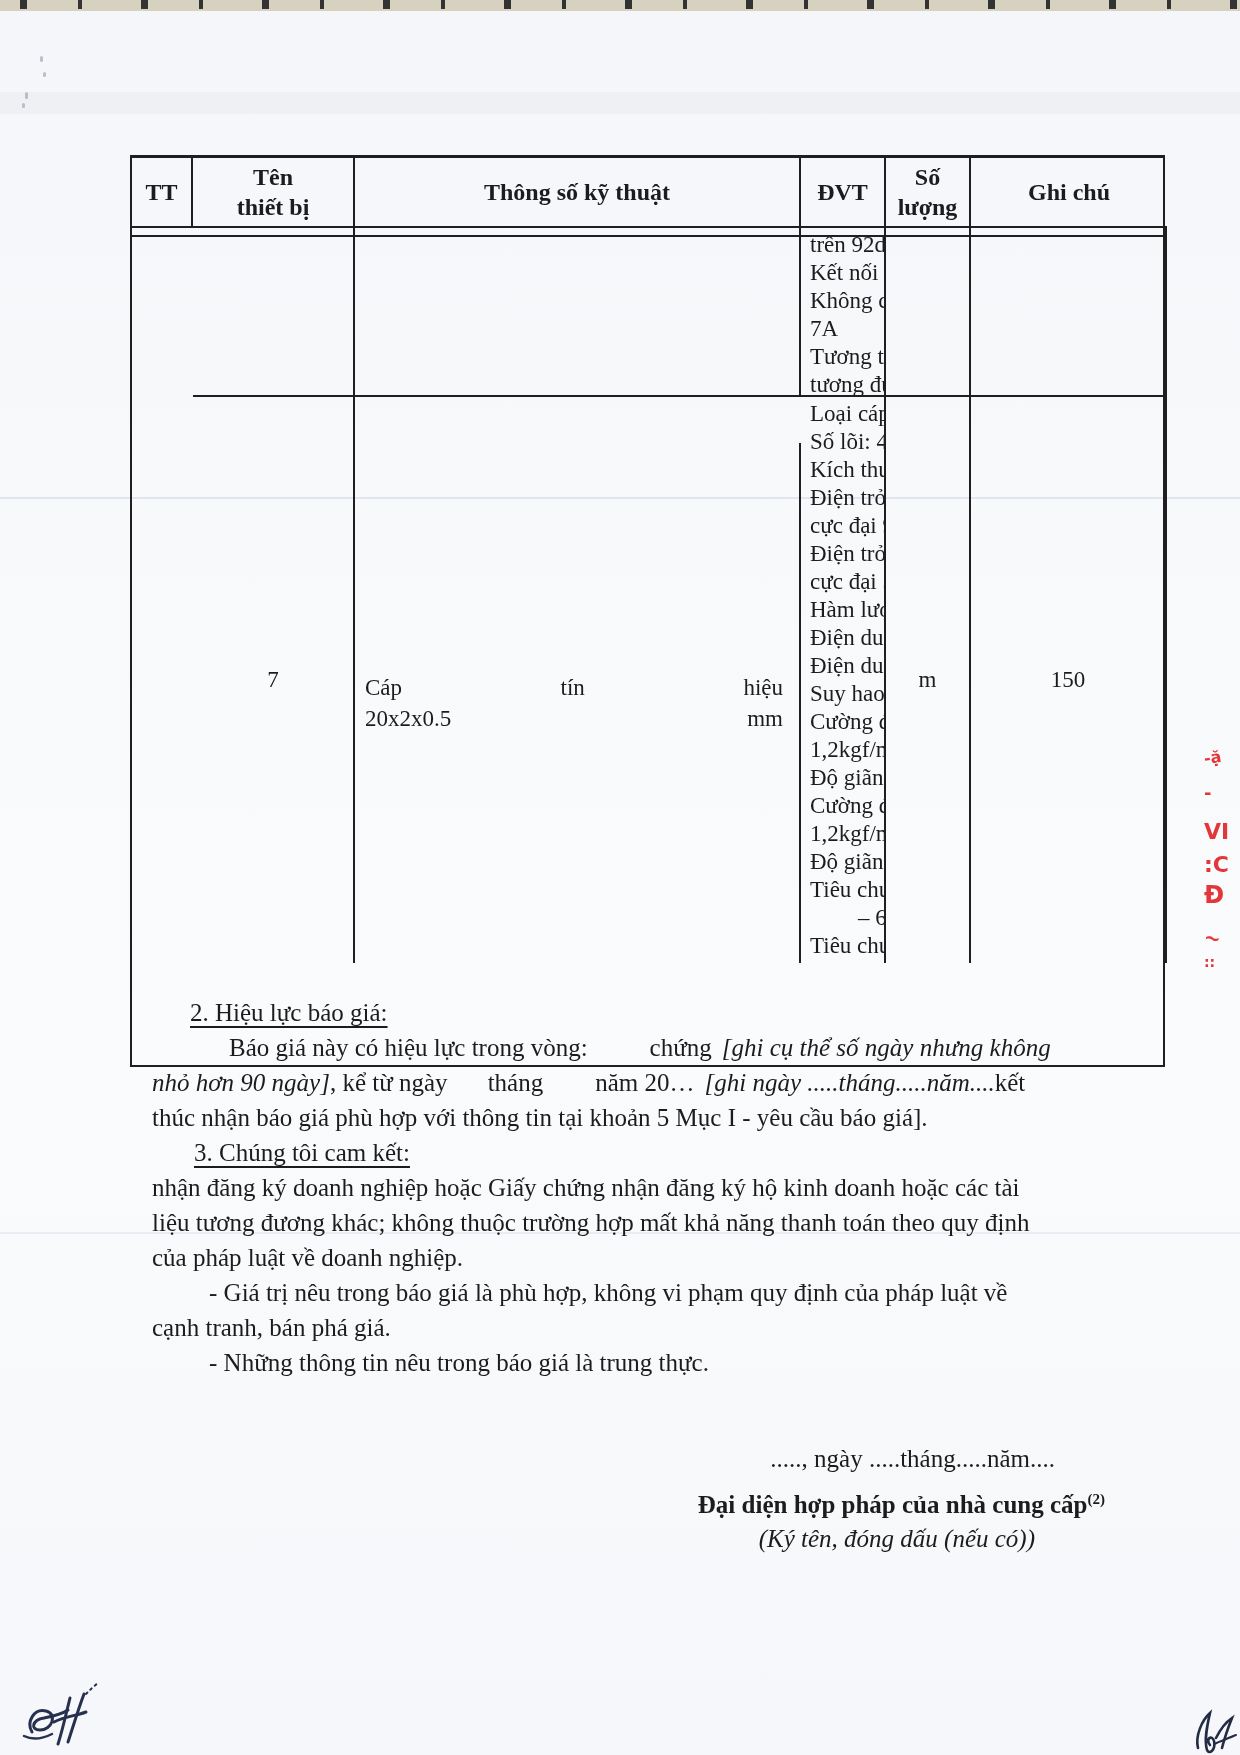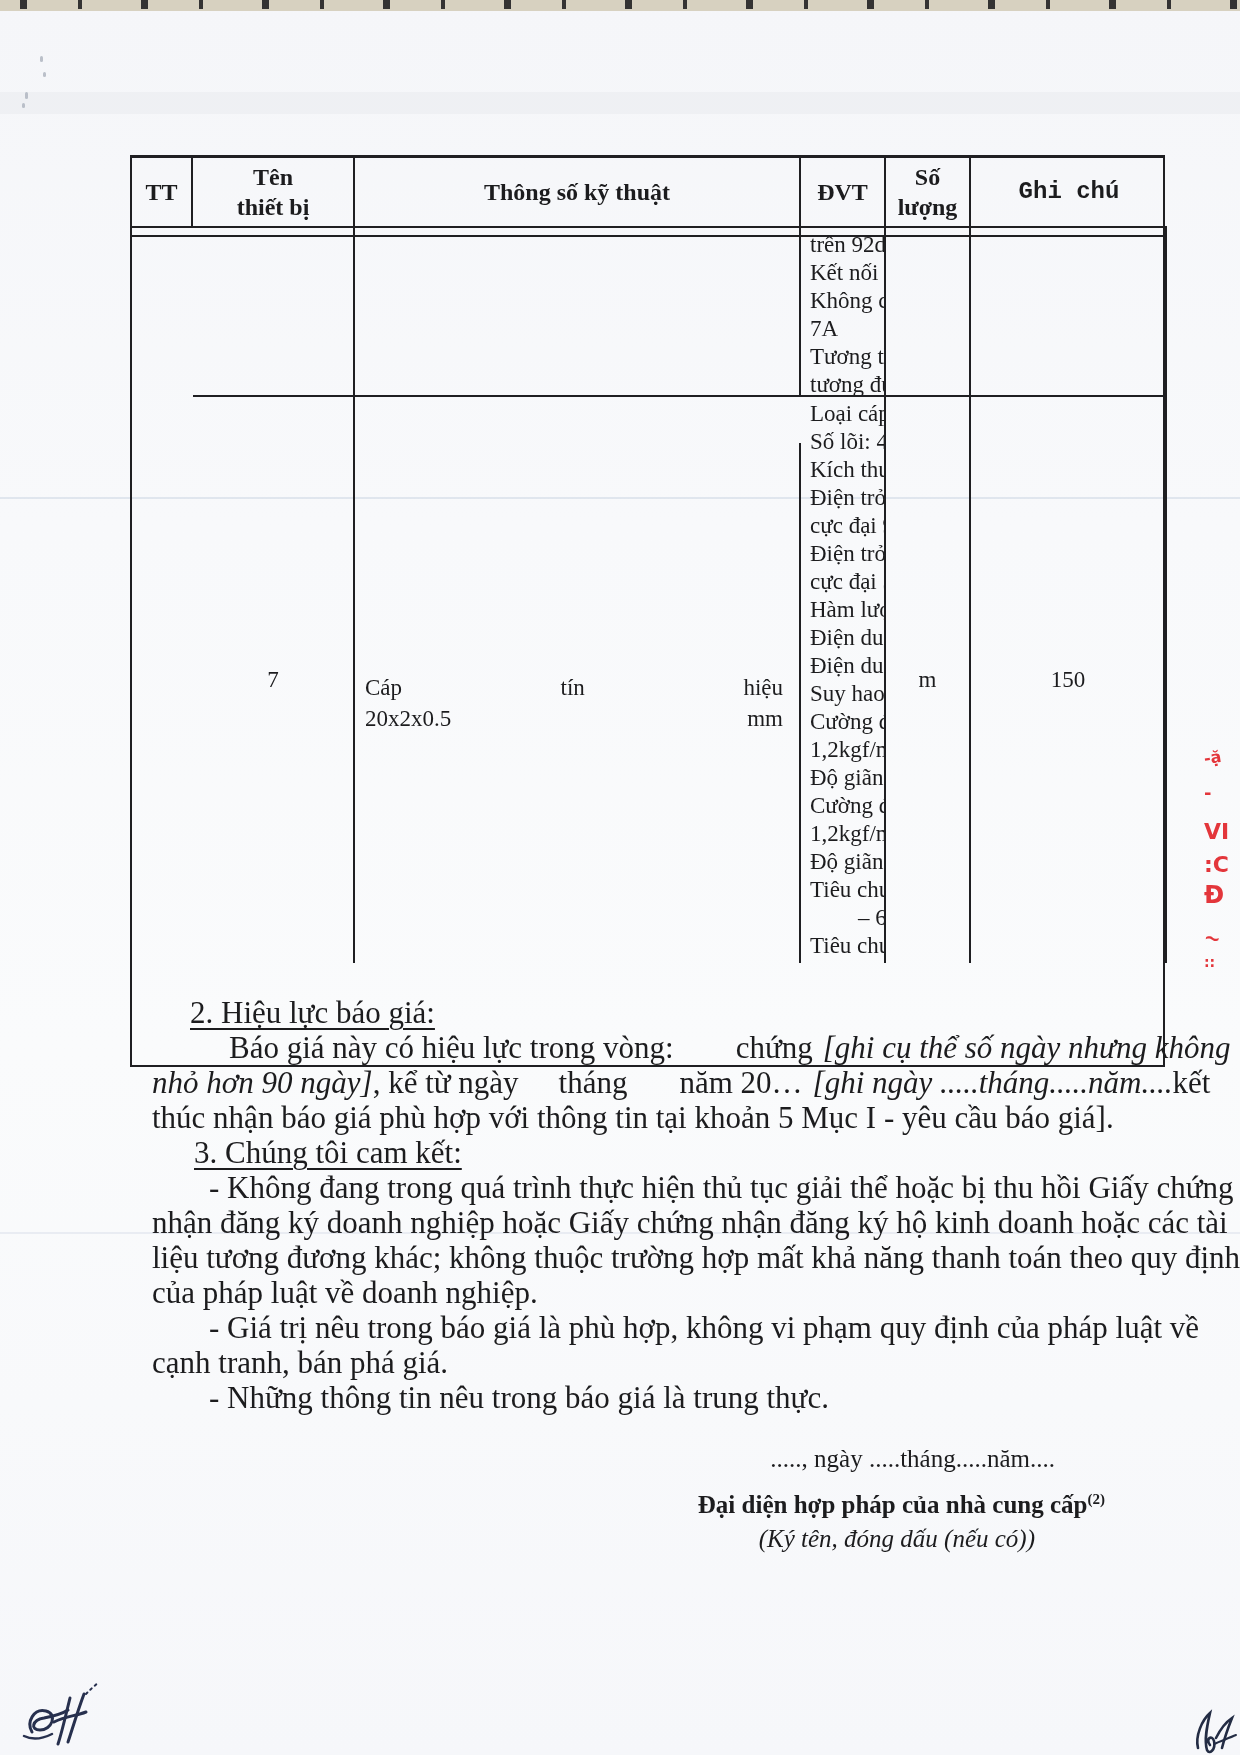--- a/index.html
+++ b/index.html
@@ -27,38 +27,38 @@
   .tbl{
     position:absolute;left:130px;top:155px;width:1035px;height:912px;
     display:grid;
     grid-template-columns:61px 162px 446px 85px 85px 196px;
     grid-template-rows:70px 169px 566px;
     border:2px solid #1f1f22;border-top-width:3px;
     box-sizing:border-box;
     font-size:23px;line-height:28px;
   }
   .cell{box-sizing:border-box;border-right:2px solid #1f1f22;overflow:hidden;position:relative;}
-  .cell.last-col{border-right:none;font-family:Liberation Mono, monospace;}
+  .cell.last-col{border-right:none;}
   .cell.hrow,.cell.rowa{border-bottom:2px solid #1f1f22;}
   .cell.hrow{
     display:flex;flex-direction:column;align-items:center;justify-content:center;
     font-weight:bold;font-size:24px;line-height:30px;text-align:center;
   }
   .hdr2{position:absolute;left:0;top:77px;width:100%;height:2px;background:#1f1f22;}
   .ghichu-body{grid-row:2/4;border-bottom:none;}
   .specs-a{padding:3px 4px 0 9px;}
   .specs-b{padding:3px 4px 0 9px;}
   .spec-line{white-space:nowrap;height:28px;}
   .spec-indent{padding-left:48px;}
   .vcenter{display:flex;flex-direction:column;align-items:center;justify-content:center;text-align:center;}
   .name-cell{display:flex;flex-direction:column;justify-content:center;padding:0 16px 0 10px;margin-top:46px;}
   .name-line{text-align:justify;text-align-last:justify;line-height:31px;}
 
   
-  .sec{position:absolute;left:152px;top:995px;width:953px;font-size:31px;}
+  .sec{position:absolute;left:152px;top:995px;width:953px;font-size:25px;}
   .sec .ln{height:35px;line-height:35px;white-space:nowrap;}
   .heading{height:43px;line-height:36px;padding-left:38px;}
   .heading .u, .heading2 .u{text-decoration:underline;text-underline-offset:5px;text-decoration-thickness:2px;}
   .heading2{height:37px;line-height:34px;padding-left:42px;}
   .tall{height:37px;}
   .ind-tab{padding-left:77px;}
   .ind-dash{padding-left:57px;}
   .it{font-style:italic;}
   .sp{display:inline-block;}
   .sp1{width:62px;} .sp2{width:40px;} .sp3{width:52px;} .spw{width:10px;}
@@ -178,21 +178,20 @@
     </div>
     <div class="ln">
       <span class="it">nhỏ hơn 90 ngày]</span><span>, kể từ ngày</span><span class="sp sp2"></span><span>tháng</span><span class="sp sp3"></span><span>năm 20…</span><span class="sp spw"></span><span class="it">[ghi ngày .....tháng.....năm....</span><span>kết</span>
     </div>
     <div class="ln">
       <span>thúc nhận báo giá phù hợp với thông tin tại khoản 5 Mục I - yêu cầu báo giá].</span>
     </div>
     <div class="ln heading2">
       <span class="u">3. Chúng tôi cam kết:</span>
     </div>
-    <div class="ln ind-dash">- Không đang trong quá trình thực hiện thủ tục giải thể hoặc bị thu hồi Giấy chứng</div>
     <div class="ln">nhận đăng ký doanh nghiệp hoặc Giấy chứng nhận đăng ký hộ kinh doanh hoặc các tài</div>
     <div class="ln">liệu tương đương khác; không thuộc trường hợp mất khả năng thanh toán theo quy định</div>
     <div class="ln tall">của pháp luật về doanh nghiệp.</div>
     <div class="ln ind-dash">- Giá trị nêu trong báo giá là phù hợp, không vi phạm quy định của pháp luật về</div>
     <div class="ln">cạnh tranh, bán phá giá.</div>
     <div class="ln ind-dash">- Những thông tin nêu trong báo giá là trung thực.</div>
   </div>
 
   <div class="signoff">
     <div class="sln date-ln">....., ngày .....tháng.....năm....</div>

